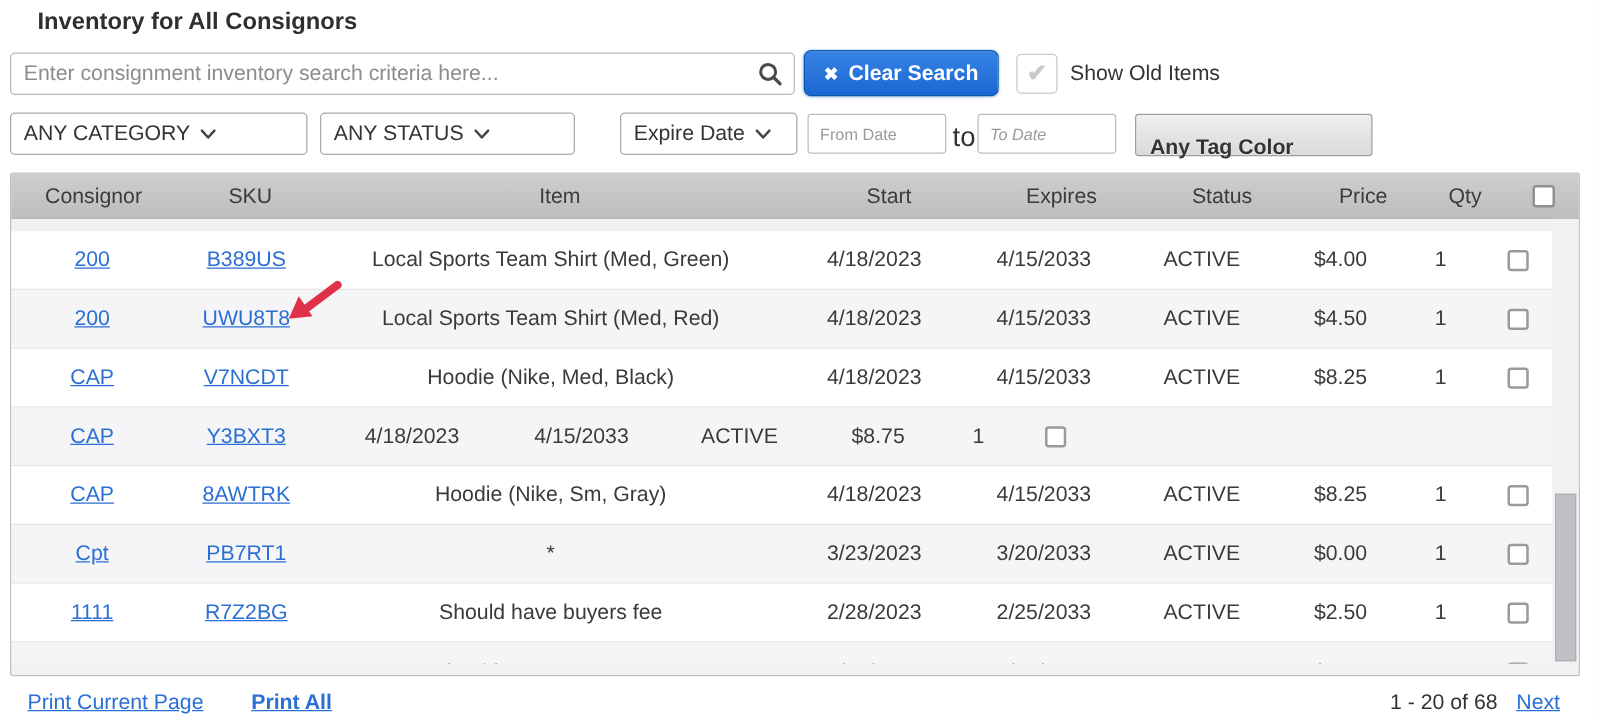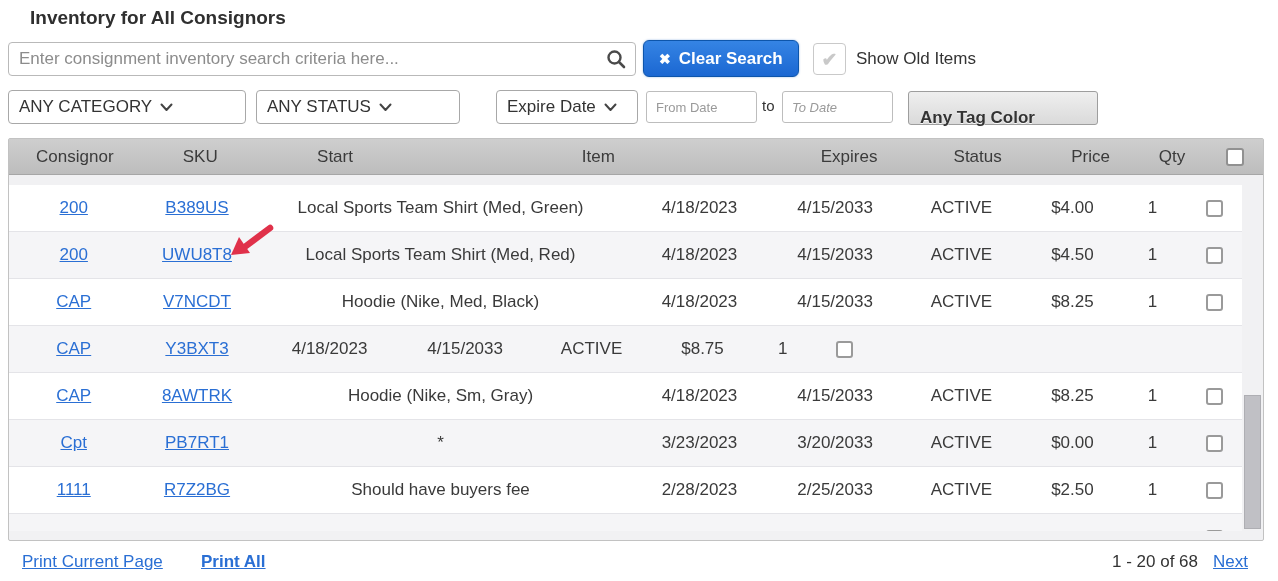--- a/index.html
+++ b/index.html
@@ -45,21 +45,21 @@
   .sel-expire   { left:496px; width:142px; }
   .chev { width:13px; height:9px; margin-left:8px; flex:none; }
   .date-input {
     position:absolute; top:91px; width:111px; height:32px;
     border:1px solid #bdbdbd; border-radius:3px; font-family:inherit; font-size:13px;
     color:#333; padding:0 9px; outline:none;
   }
   .date-input::placeholder { color:#9a9a9a; }
   .from-input { left:646px; }
   .to-input   { left:782px;font-style:italic; }
-  .to-label { position:absolute; left:762px; top:97px; font-size:15px; color:#333; }
+  .to-label { position:absolute; left:762px; top:97px; font-size:22px; color:#333; }
   .tag-btn {
     position:absolute; left:908px; top:91px; width:190px; height:32px;
     background:linear-gradient(#efefef,#dadada); border:1px solid #9e9e9e; border-radius:3px;
     font-family:inherit; font-size:17px; font-weight:bold; color:#333; text-align:left;
     padding:16px 11px; cursor:pointer; text-shadow:0 1px 0 #fafafa;
   }
 
   
   .grid {
     position:absolute; left:8px; top:138px; width:1256px; height:403px;
@@ -144,22 +144,22 @@
   </div>
   <input class="date-input from-input" placeholder="From Date" style="">
   <span class="to-label">to</span>
   <input class="date-input to-input" placeholder="To Date" style="">
   <button class="tag-btn">Any Tag Color</button>
 
   <div class="grid">
     <div class="grid-header">
       <div class="col c-consignor">Consignor</div>
       <div class="col c-sku">SKU</div>
+      <div class="col c-item">Item</div>
       <div class="col c-start">Start</div>
-      <div class="col c-item">Item</div>
       <div class="col c-expires">Expires</div>
       <div class="col c-status">Status</div>
       <div class="col c-price">Price</div>
       <div class="col c-qty">Qty</div>
       <div class="col c-check"><span class="hdr-checkbox"></span></div>
     </div>
     <div class="grid-body">
       <div class="row-area">
           <div class="grid-row">
     <div class="col c-consignor"><a class="cell-link">200</a></div>

